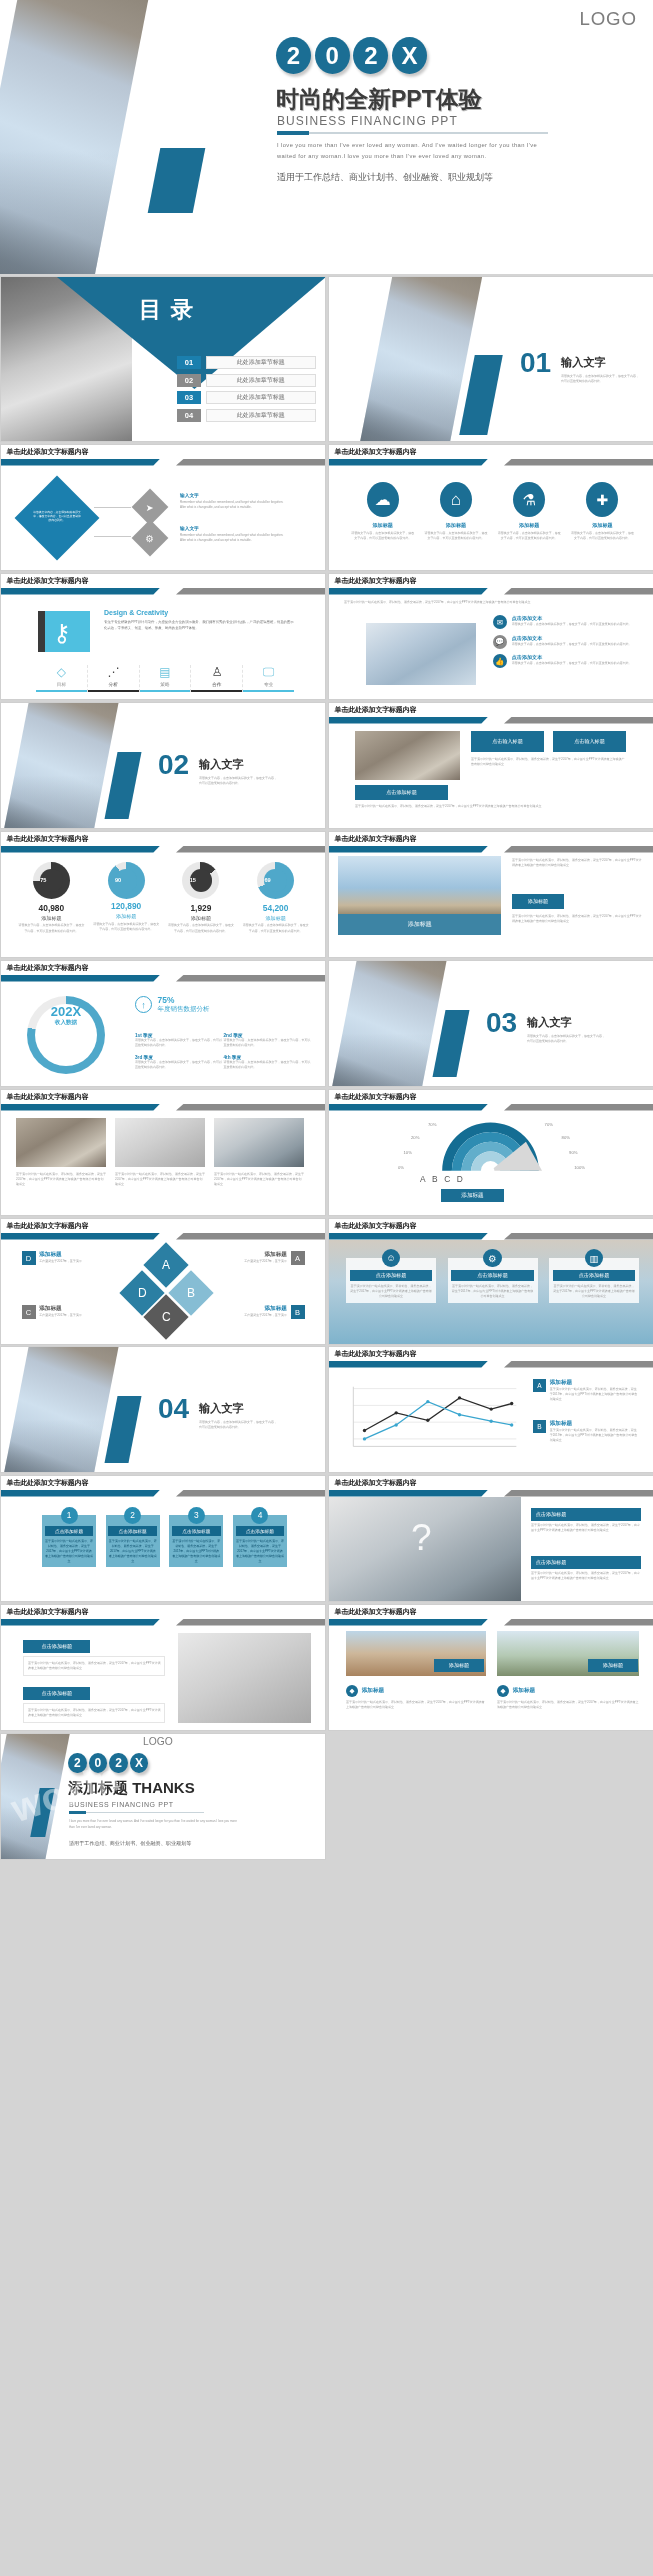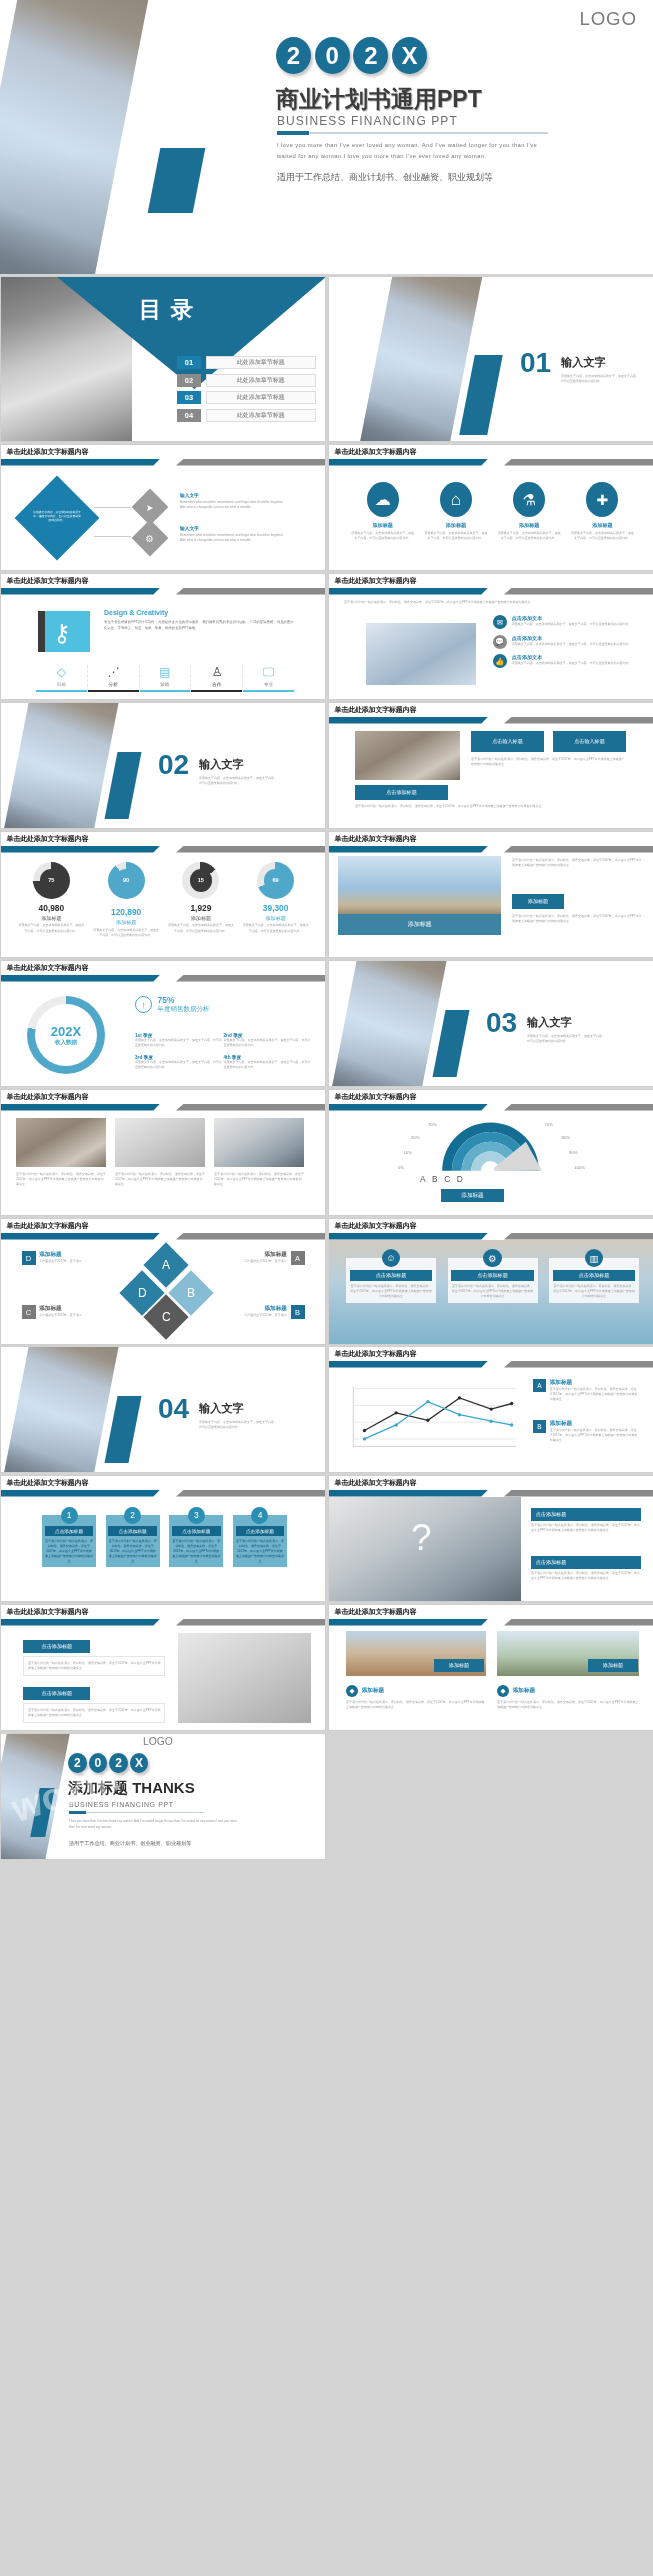--- a/index.html
+++ b/index.html
@@ -64,21 +64,21 @@
   .lbl-blue { color: #1b7fae; font-weight: bold; }
 
   .toc-row { display: flex; align-items: center; gap: 4.7px; margin-bottom: 4.7px; }
   .toc-num { width: 24px; height: 13px; color: #fff; font-size: 7.5px; font-weight: bold;
              display:flex; align-items:center; justify-content:center; }
   .toc-bar { width: 110px; height: 13px; border: 0.9px solid #ddd; background: #fafafa;
              display:flex; align-items:center; justify-content:center; font-size: 6px; color: #6b6b6b; }
 
   .icon-circ { border-radius: 50%; background: #1b6e94; display:flex; align-items:center; justify-content:center; color:#fff; }
   .donut { border-radius: 50%; position: relative; display:flex; align-items:center; justify-content:center; }
-  .donut .hole { border-radius: 50%; display:flex; align-items:center; justify-content:center;
+  .donut .hole { border-radius: 50%; display:flex; align-items:center; justify-content:flex-start;
                  color:#fff; font-weight: bold; }
   .diamond { transform: rotate(45deg); display:flex; align-items:center; justify-content:center; }
   .diamond span { transform: rotate(-45deg); }
 
   .wm { position:absolute; font-size: 39px; color: rgba(255,255,255,.45); font-weight: bold;
         transform: rotate(-18deg); pointer-events:none; }
 </style>
 </head>
 <body>
 
@@ -89,21 +89,21 @@
     <div class="cover-blue-par"></div>
     <div class="cover-logo">LOGO</div>
 
     <div class="circ-row" style="left:276px; top:37px;">
       <div class="circ">2</div>
       <div class="circ">0</div>
       <div class="circ">2</div>
       <div class="circ">X</div>
     </div>
 
-    <div class="cover-cn">商业计划书通用PPT</div>
+    <div class="cover-cn">时尚的全新PPT体验</div>
     <div class="cover-en">BUSINESS FINANCING PPT</div>
     <div class="cover-rule"></div>
     <div class="cover-lead">I love you more than I've ever loved any woman. And I've waited longer for you than I've waited for any woman.I love you more than I've ever loved any woman.</div>
     <div class="cover-use">适用于工作总结、商业计划书、创业融资、职业规划等</div>
   </div>
 
   <div class="slide" style="left:0; top:276px; width:326px; height:166px;">
     <div class="photo-grey" style="position:absolute;left:0;top:0;width:131px;height:166px;"></div>
     <div style="position:absolute;left:26px;top:0;width:299px;height:112px;background:#1b6e94;clip-path:polygon(10% 0,100% 0,56% 100%);"></div>
     <div style="position:absolute;left:138px;top:17px;font-size:22.4px;color:#fff;letter-spacing:9.3px;font-weight:bold;">目录</div>
@@ -320,37 +320,37 @@
           <div class="hole" style="width:22.4px;height:22.4px;background:#3a3a3a;font-size:5.6px;">75</div>
         </div>
         <div style="font-size:8.4px;font-weight:bold;color:#2b2b2b;margin-top:3.7px;">40,980</div>
         <div style="font-size:5.1px;color:#555;margin-top:1.9px;">添加标题</div>
         <div class="tiny" style="margin-top:1.9px;">请替换文字内容，点击添加相关标题文字，修改文字内容，也可以直接复制你的内容到此。</div>
       </div>
       <div style="text-align:center;width:67px;">
         <div class="donut" style="width:37px;height:37px;margin:0 auto;background:conic-gradient(#4fa8ca 0% 90%, #e8e8e8 90% 100%);">
           <div class="hole" style="width:22.4px;height:22.4px;background:#4fa8ca;font-size:5.6px;">90</div>
         </div>
-        <div style="font-size:8.4px;font-weight:bold;color:#3aa6cf;margin-top:8px;">120,890</div>
+        <div style="font-size:8.4px;font-weight:bold;color:#3aa6cf;margin-top:2px;">120,890</div>
         <div style="font-size:5.1px;color:#3aa6cf;margin-top:1.9px;">添加标题</div>
         <div class="tiny" style="margin-top:1.9px;">请替换文字内容，点击添加相关标题文字，修改文字内容，也可以直接复制你的内容到此。</div>
       </div>
       <div style="text-align:center;width:67px;">
         <div class="donut" style="width:37px;height:37px;margin:0 auto;background:conic-gradient(#3a3a3a 0% 15%, #e8e8e8 15% 100%);">
           <div class="hole" style="width:22.4px;height:22.4px;background:#3a3a3a;font-size:5.6px;">15</div>
         </div>
         <div style="font-size:8.4px;font-weight:bold;color:#2b2b2b;margin-top:3.7px;">1,929</div>
         <div style="font-size:5.1px;color:#555;margin-top:1.9px;">添加标题</div>
         <div class="tiny" style="margin-top:1.9px;">请替换文字内容，点击添加相关标题文字，修改文字内容，也可以直接复制你的内容到此。</div>
       </div>
       <div style="text-align:center;width:67px;">
         <div class="donut" style="width:37px;height:37px;margin:0 auto;background:conic-gradient(#4fa8ca 0% 69%, #e8e8e8 69% 100%);">
           <div class="hole" style="width:22.4px;height:22.4px;background:#4fa8ca;font-size:5.6px;">69</div>
         </div>
-        <div style="font-size:8.4px;font-weight:bold;color:#3aa6cf;margin-top:3.7px;">39,300</div>
+        <div style="font-size:8.4px;font-weight:bold;color:#3aa6cf;margin-top:3.7px;">54,200</div>
         <div style="font-size:5.1px;color:#3aa6cf;margin-top:1.9px;">添加标题</div>
         <div class="tiny" style="margin-top:1.9px;">请替换文字内容，点击添加相关标题文字，修改文字内容，也可以直接复制你的内容到此。</div>
       </div>
     </div>
   </div>
 
   <div class="slide" style="left:328px; top:831px; width:326px; height:127px;">
     <div class="hdr">
       <div class="hdr-text">单击此处添加文字标题内容</div>
       <div class="hdr-bars">

